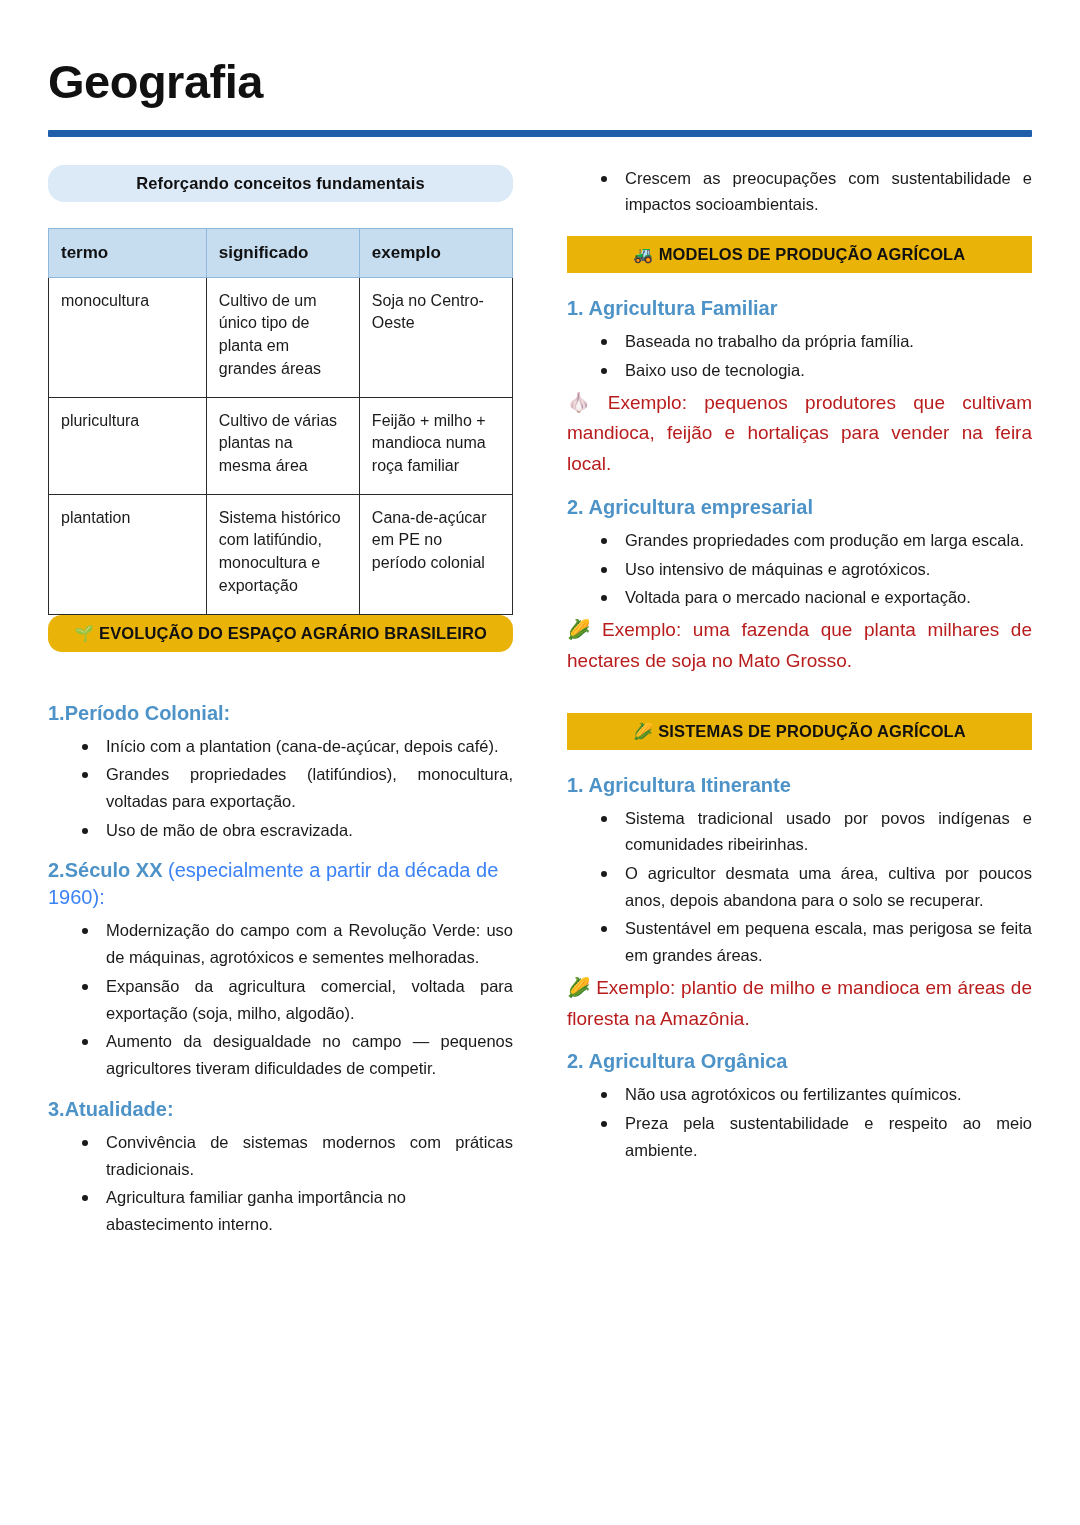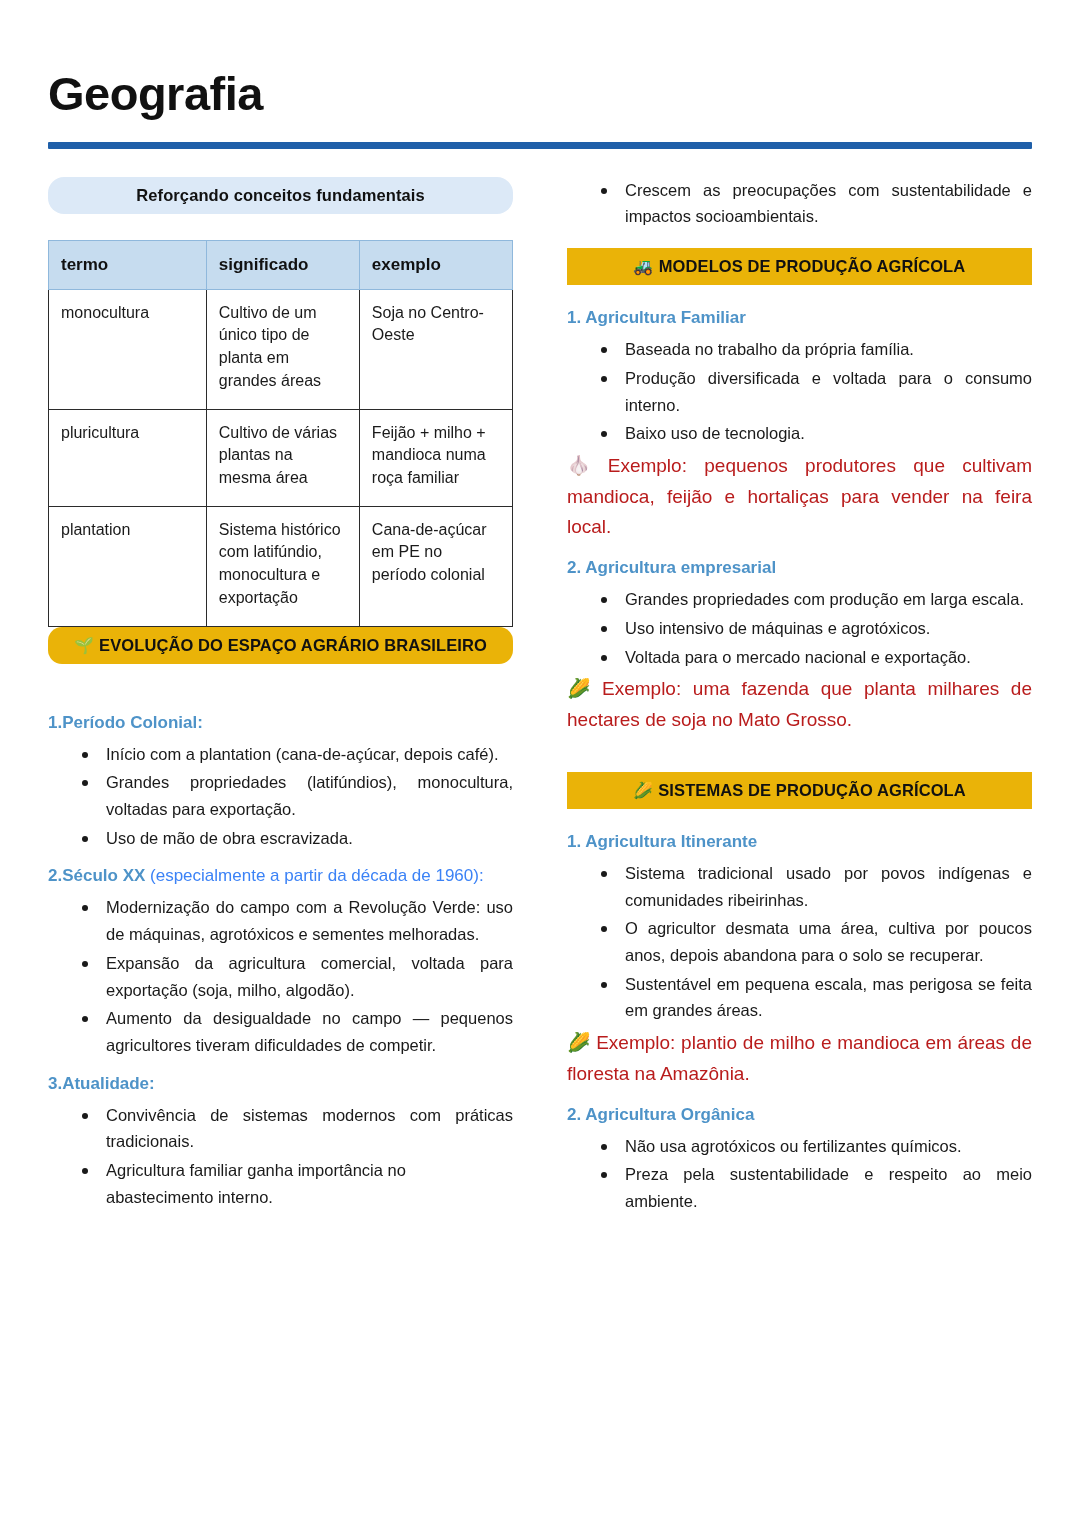--- a/index.html
+++ b/index.html
@@ -13,21 +13,21 @@
     height: 1525px;
     font-family: "Liberation Sans", sans-serif;
     color: #1a1a1a;
     overflow: hidden;
   }
   .page {
     position: relative;
     width: 1080px;
     height: 1525px;
     box-sizing: border-box;
-    padding: 60px 48px 0 48px;
+    padding: 48px 48px 0 48px;
   }
 
   
   .doc-title {
     font-size: 47px;
     font-weight: bold;
     letter-spacing: -0.5px;
     color: #111111;
     margin: 8px 0 0 0;
     line-height: 1.1;
@@ -90,21 +90,21 @@
     color: #1a1a1a;
   }
   col.c1 { width: 34%; }
   col.c2 { width: 33%; }
   col.c3 { width: 33%; }
 
   
   .sub-head {
     color: #4E93C8;
     font-weight: bold;
-    font-size: 17px;
+    font-size: 20px;
     margin: 22px 0 6px 0;
     line-height: 1.35;
   }
   .sub-head.tight { margin-top: 14px; }
   .sub-head .plain {
     color: #3b82f6;
     font-weight: normal;
   }
   ul.bullets {
     margin: 2px 0 4px 0;
@@ -231,21 +231,20 @@
 
       <div class="spacer-sm"></div>
 
       <div class="banner">
         <span class="bicon">🚜</span><span>MODELOS DE PRODUÇÃO AGRÍCOLA</span>
       </div>
 
       <div class="sub-head">1. Agricultura Familiar</div>
       <ul class="bullets">
         <li class="nojust">Baseada no trabalho da própria família.</li>
-        <li>Produção diversificada e voltada para o consumo interno.</li>
         <li class="nojust">Baixo uso de tecnologia.</li>
       </ul>
       <div class="example">
         <span class="eicon">🧄</span><span>Exemplo: pequenos produtores que cultivam mandioca, feijão e hortaliças para vender na feira local.</span>
       </div>
 
       <div class="sub-head tight">2. Agricultura empresarial</div>
       <ul class="bullets">
         <li>Grandes propriedades com produção em larga escala.</li>
         <li class="nojust">Uso intensivo de máquinas e agrotóxicos.</li>

